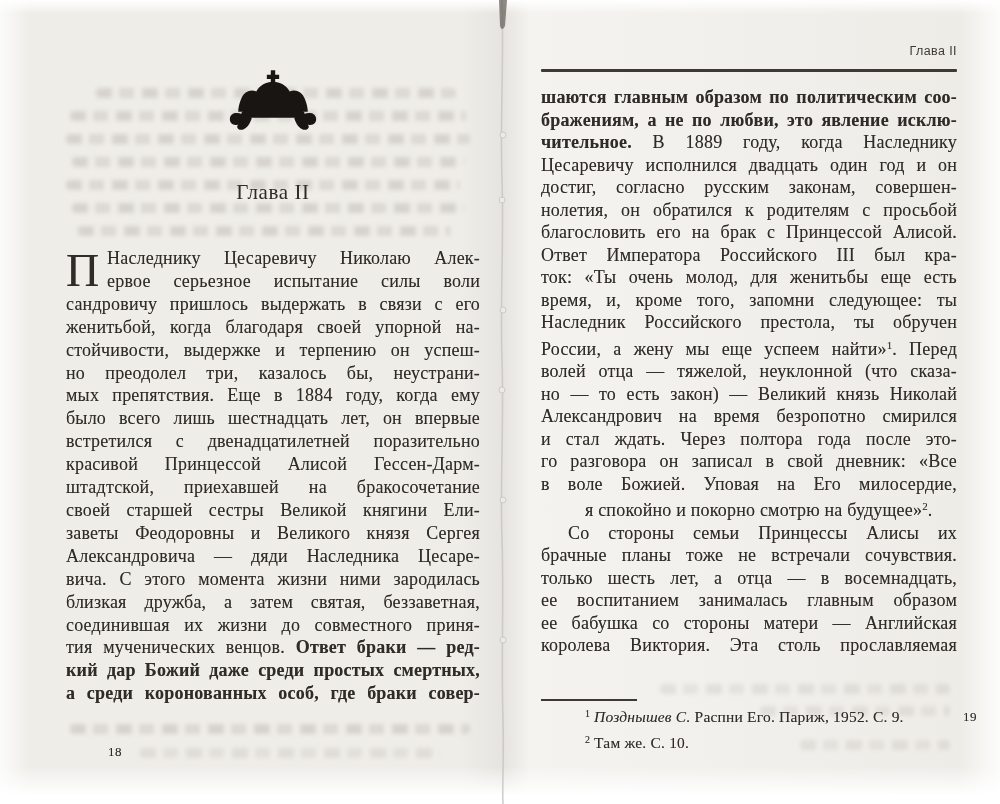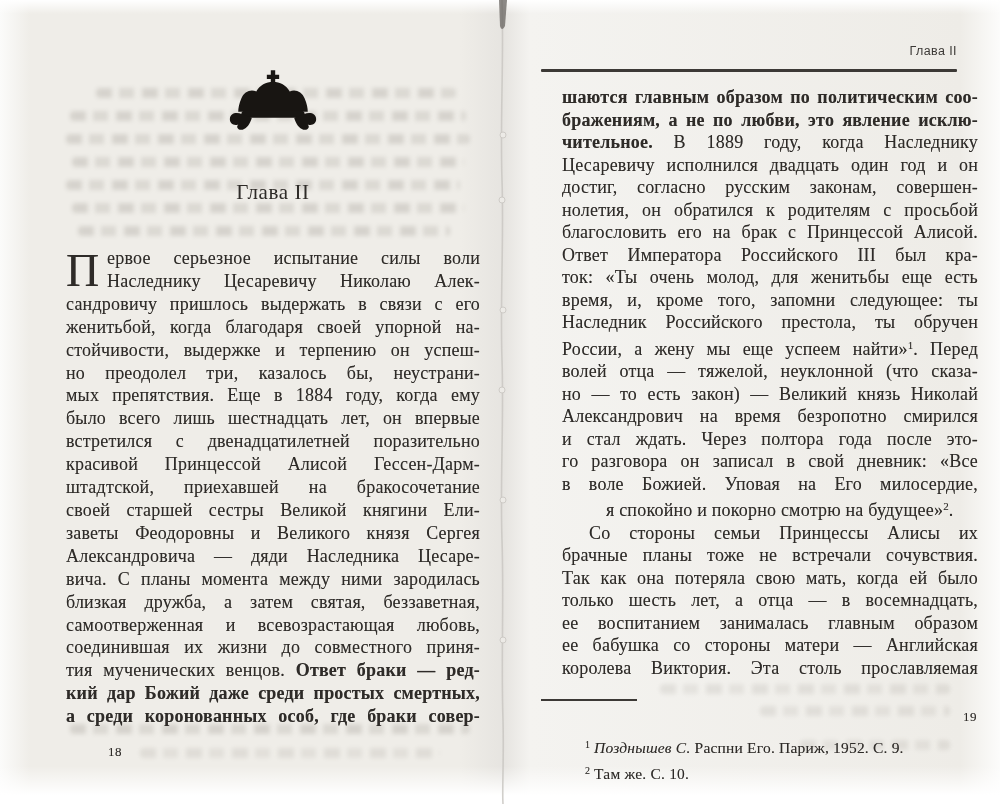--- a/index.html
+++ b/index.html
@@ -39,24 +39,24 @@
     left:66px;top:180px;width:414px;text-align:center;
     font-size:21px;letter-spacing:.6px;font-weight:400;
   }
   
   #running-header{
     left:541px;top:44px;width:416px;text-align:right;
     font-family:"Liberation Sans","DejaVu Sans",sans-serif;
     font-size:12.5px;letter-spacing:.4px;color:#3c3936;
   }
   #header-rule{left:541px;top:69px;width:416px;height:2.5px;background:#3c3936;border-radius:1px;}
-  #right-body{left:562px;top:86px;width:416px;line-height:22.5px;}
+  #right-body{left:541px;top:86px;width:416px;line-height:22.5px;}
   
   #footnote-rule{left:541px;top:699px;width:96px;height:2px;background:#3c3936;}
-  #footnotes{left:541px;top:734px;width:416px;line-height:22.5px;}
+  #footnotes{left:541px;top:703px;width:416px;line-height:22.5px;}
   #footnotes .line{font-size:15.5px;text-align:left;text-align-last:left;}
   #footnotes .line span.sup{font-size:10px;vertical-align:5px;}
   
   .pagenum{font-size:13px;letter-spacing:.5px;text-shadow:0 0 .6px rgba(46,43,40,.38);margin-left:44px;}
   #pagenum-left{left:64px;top:744px;}
   #pagenum-right{left:541px;top:709px;width:392px;text-align:right;}
   
   #crown{left:229px;top:70px;width:88px;height:64px;}
   
   #spine-svg{left:486px;top:0;width:40px;height:804px;}
@@ -106,37 +106,36 @@
       <path d="M15 50 C8 47 1.5 49 1 55 C0.5 60 5.5 63.5 10.5 61.5 C7.5 64.5 10.5 68.5 15.5 67.5 C20 66.5 24 61 26 54 Z"></path>
       <path d="M85 50 C92 47 98.5 49 99 55 C99.5 60 94.5 63.5 89.5 61.5 C92.5 64.5 89.5 68.5 84.5 67.5 C80 66.5 76 61 74 54 Z"></path>
     </g>
   </svg>
 
   <h2 id="chapter-heading" class="abs" style="margin:0;">Глава II</h2>
 
   <div id="left-body" class="abs">
     <span id="drop-cap">П</span>
     <div class="lines">
+        <div class="line"><span>Наследнику Цесаревичу Николаю Алек-</span></div>
         <div class="line"><span>ервое серьезное испытание силы воли</span></div>
-        <div class="line"><span>Наследнику Цесаревичу Николаю Алек-</span></div>
         <div class="line"><span>сандровичу пришлось выдержать в связи с его</span></div>
         <div class="line"><span>женитьбой, когда благодаря своей упорной на-</span></div>
         <div class="line"><span>стойчивости, выдержке и терпению он успеш-</span></div>
         <div class="line"><span>но преодолел три, казалось бы, неустрани-</span></div>
         <div class="line"><span>мых препятствия. Еще в 1884 году, когда ему</span></div>
         <div class="line"><span>было всего лишь шестнадцать лет, он впервые</span></div>
         <div class="line"><span>встретился с двенадцатилетней поразительно</span></div>
         <div class="line"><span>красивой Принцессой Алисой Гессен-Дарм-</span></div>
         <div class="line"><span>штадтской, приехавшей на бракосочетание</span></div>
         <div class="line"><span>своей старшей сестры Великой княгини Ели-</span></div>
         <div class="line"><span>заветы Феодоровны и Великого князя Сергея</span></div>
         <div class="line"><span>Александровича — дяди Наследника Цесаре-</span></div>
-        <div class="line"><span>вича. С планы момента между ними зародилась</span></div>
+        <div class="line"><span>вича. С этого момента жизни ними зародилась</span></div>
         <div class="line"><span>близкая дружба, а затем святая, беззаветная,</span></div>
-        <div class="line"><span>самоотверженная и всевозрастающая любовь,</span></div>
         <div class="line"><span>соединившая их жизни до совместного приня-</span></div>
         <div class="line"><span>тия мученических венцов. </span><span class="b">Ответ браки — ред-</span></div>
         <div class="line"><span class="b">кий дар Божий даже среди простых смертных,</span></div>
         <div class="line"><span class="b">а среди коронованных особ, где браки совер-</span></div>
       </div>
   </div>
 
   <div id="pagenum-left" class="abs pagenum">18</div>
 </section>
 
@@ -160,21 +159,20 @@
       <div class="line"><span>России, а жену мы еще успеем найти»</span><span class="sup">1</span><span>. Перед</span></div>
       <div class="line"><span>волей отца — тяжелой, неуклонной (что сказа-</span></div>
       <div class="line"><span>но — то есть закон) — Великий князь Николай</span></div>
       <div class="line"><span>Александрович на время безропотно смирился</span></div>
       <div class="line"><span>и стал ждать. Через полтора года после это-</span></div>
       <div class="line"><span>го разговора он записал в свой дневник: «Все</span></div>
       <div class="line"><span>в воле Божией. Уповая на Его милосердие,</span></div>
       <div class="line end"><span>я спокойно и покорно смотрю на будущее»</span><span class="sup">2</span><span>.</span></div>
       <div class="line ind"><span>Со стороны семьи Принцессы Алисы их</span></div>
       <div class="line"><span>брачные планы тоже не встречали сочувствия.</span></div>
-      <div class="line"><span>Так как она потеряла свою мать, когда ей было</span></div>
       <div class="line"><span>только шесть лет, а отца — в восемнадцать,</span></div>
       <div class="line"><span>ее воспитанием занималась главным образом</span></div>
       <div class="line"><span>ее бабушка со стороны матери — Английская</span></div>
       <div class="line"><span>королева Виктория. Эта столь прославляемая</span></div>
     </div>
 
   <div id="footnote-rule" class="abs"></div>
   <div id="footnotes" class="abs lines">
       <div class="line end"><span class="sup">1</span><span> </span><span class="i">Позднышев С.</span><span> Распни Его. Париж, 1952. С. 9.</span></div>
       <div class="line end"><span class="sup">2</span><span> Там же. С. 10.</span></div>

